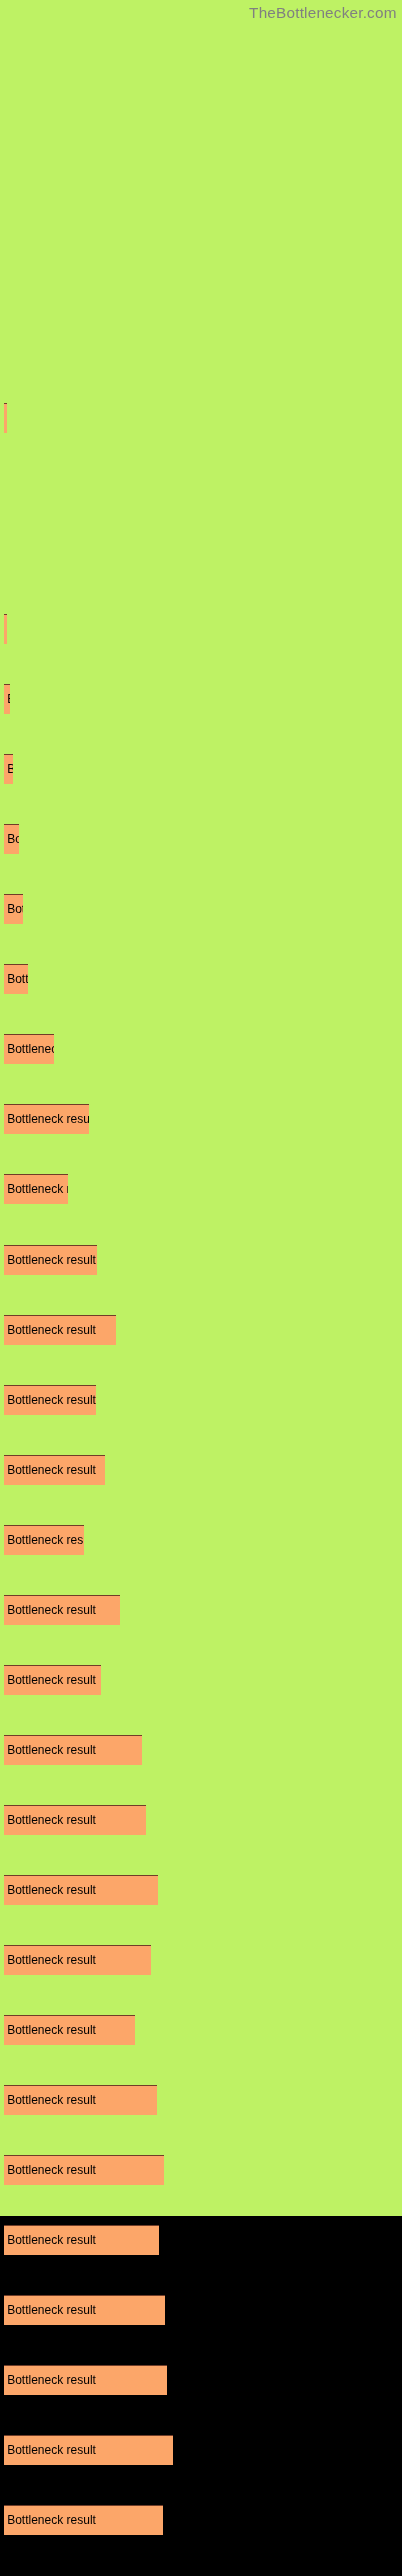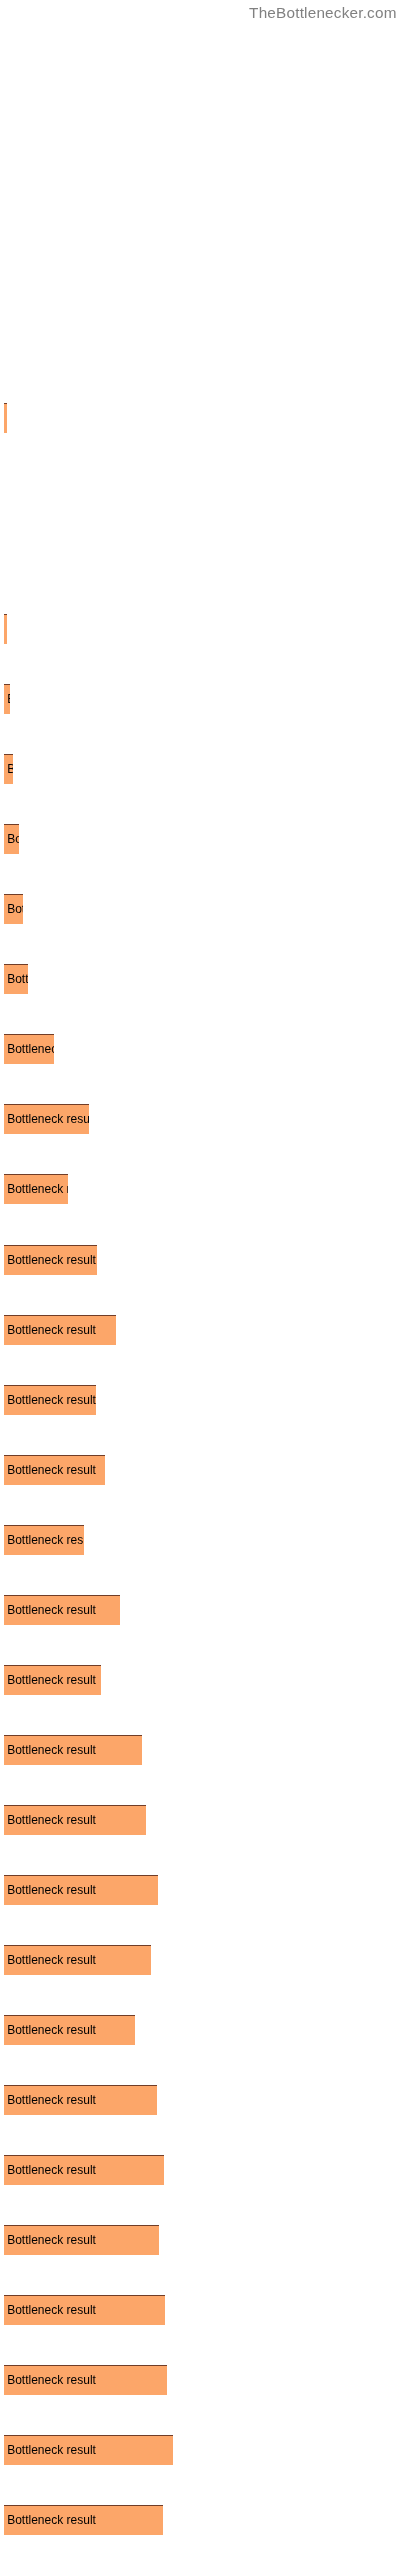--- a/index.html
+++ b/index.html
@@ -11,22 +11,22 @@
   body {
     width: 403px;
     height: 2576px;
     position: relative;
     overflow: hidden;
     font-family: "Liberation Sans", sans-serif;
   }
   #page-root {
     position: relative;
     width: 403px;
-    height: 2576px;
-    background: #ffffff;
+    height: 2216px;
+    background: #bef264;
   }
   .site-title {
     position: absolute;
     right: 6.4px;
     top: 3.2px;
     color: #808080;
     font-family: "Liberation Sans", sans-serif;
     font-size: 15.3px;
     line-height: 19.3px;
     letter-spacing: 0.2px;

